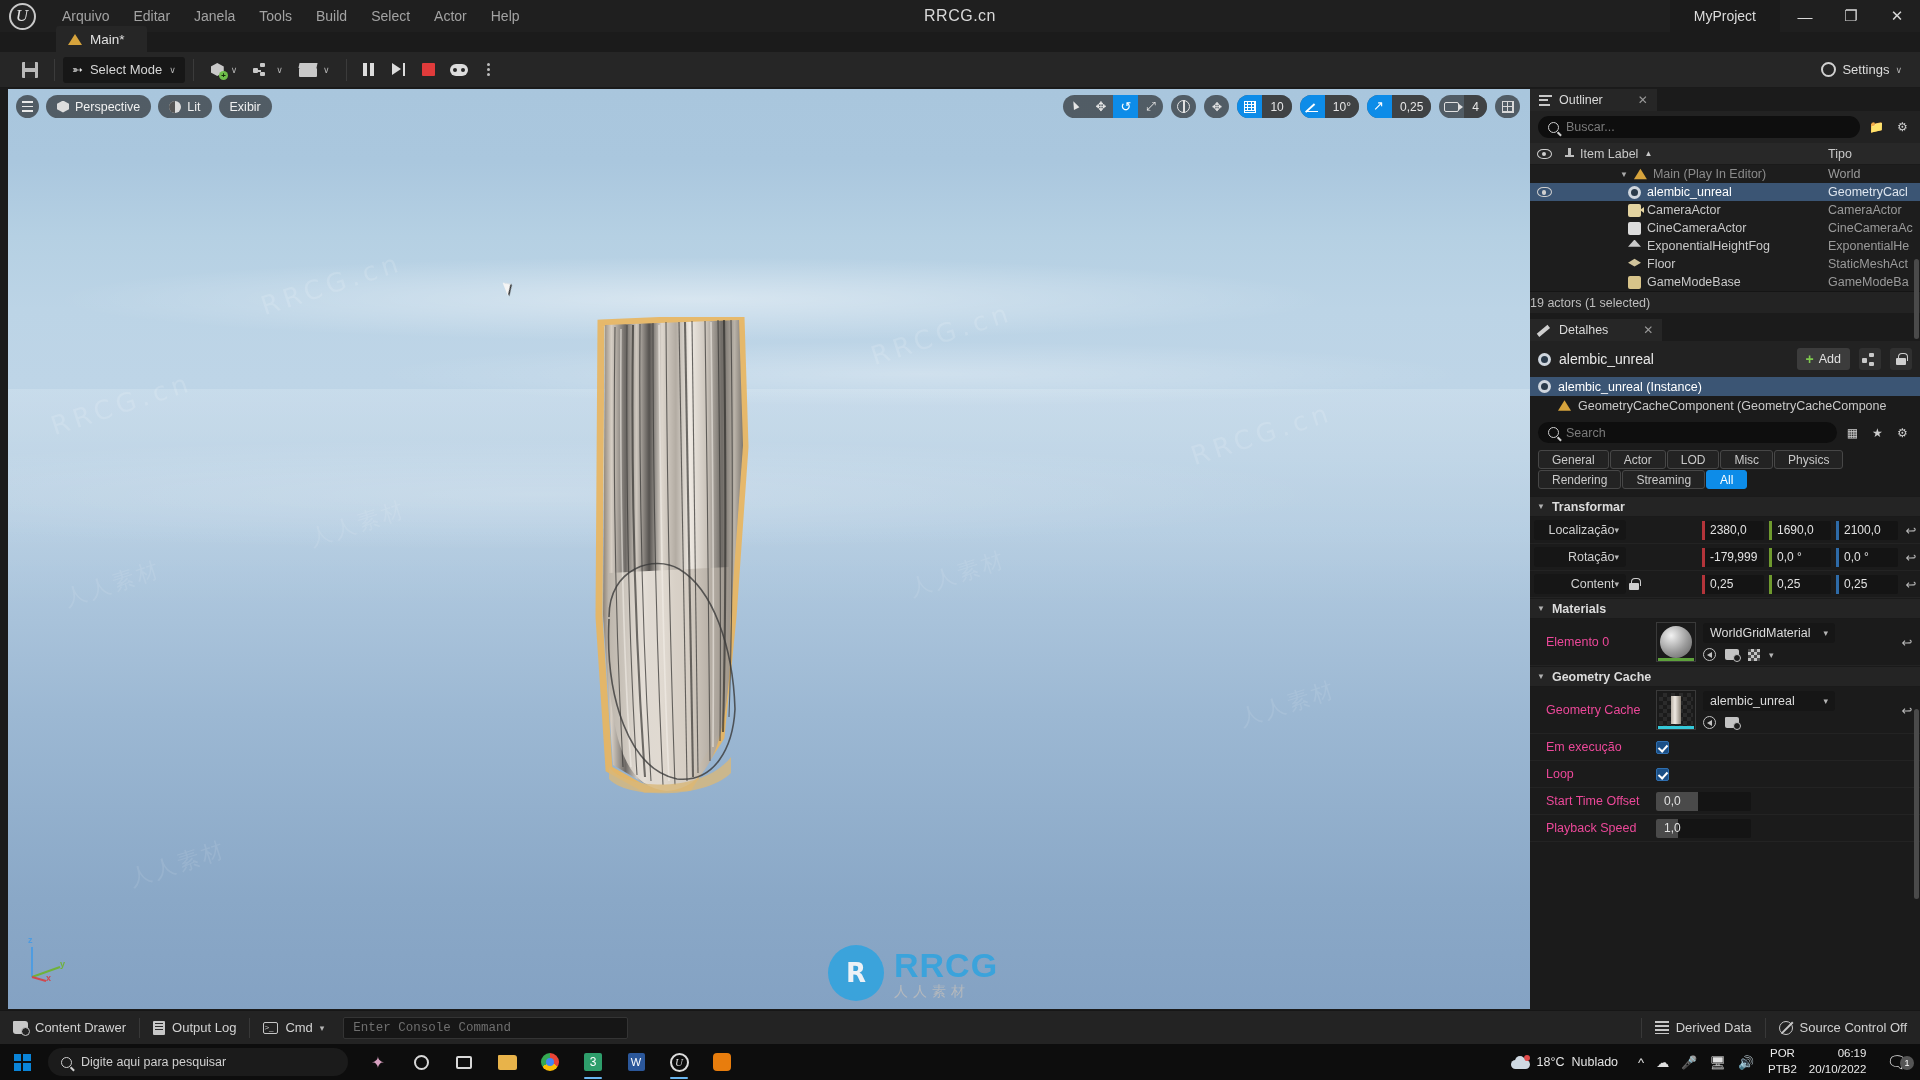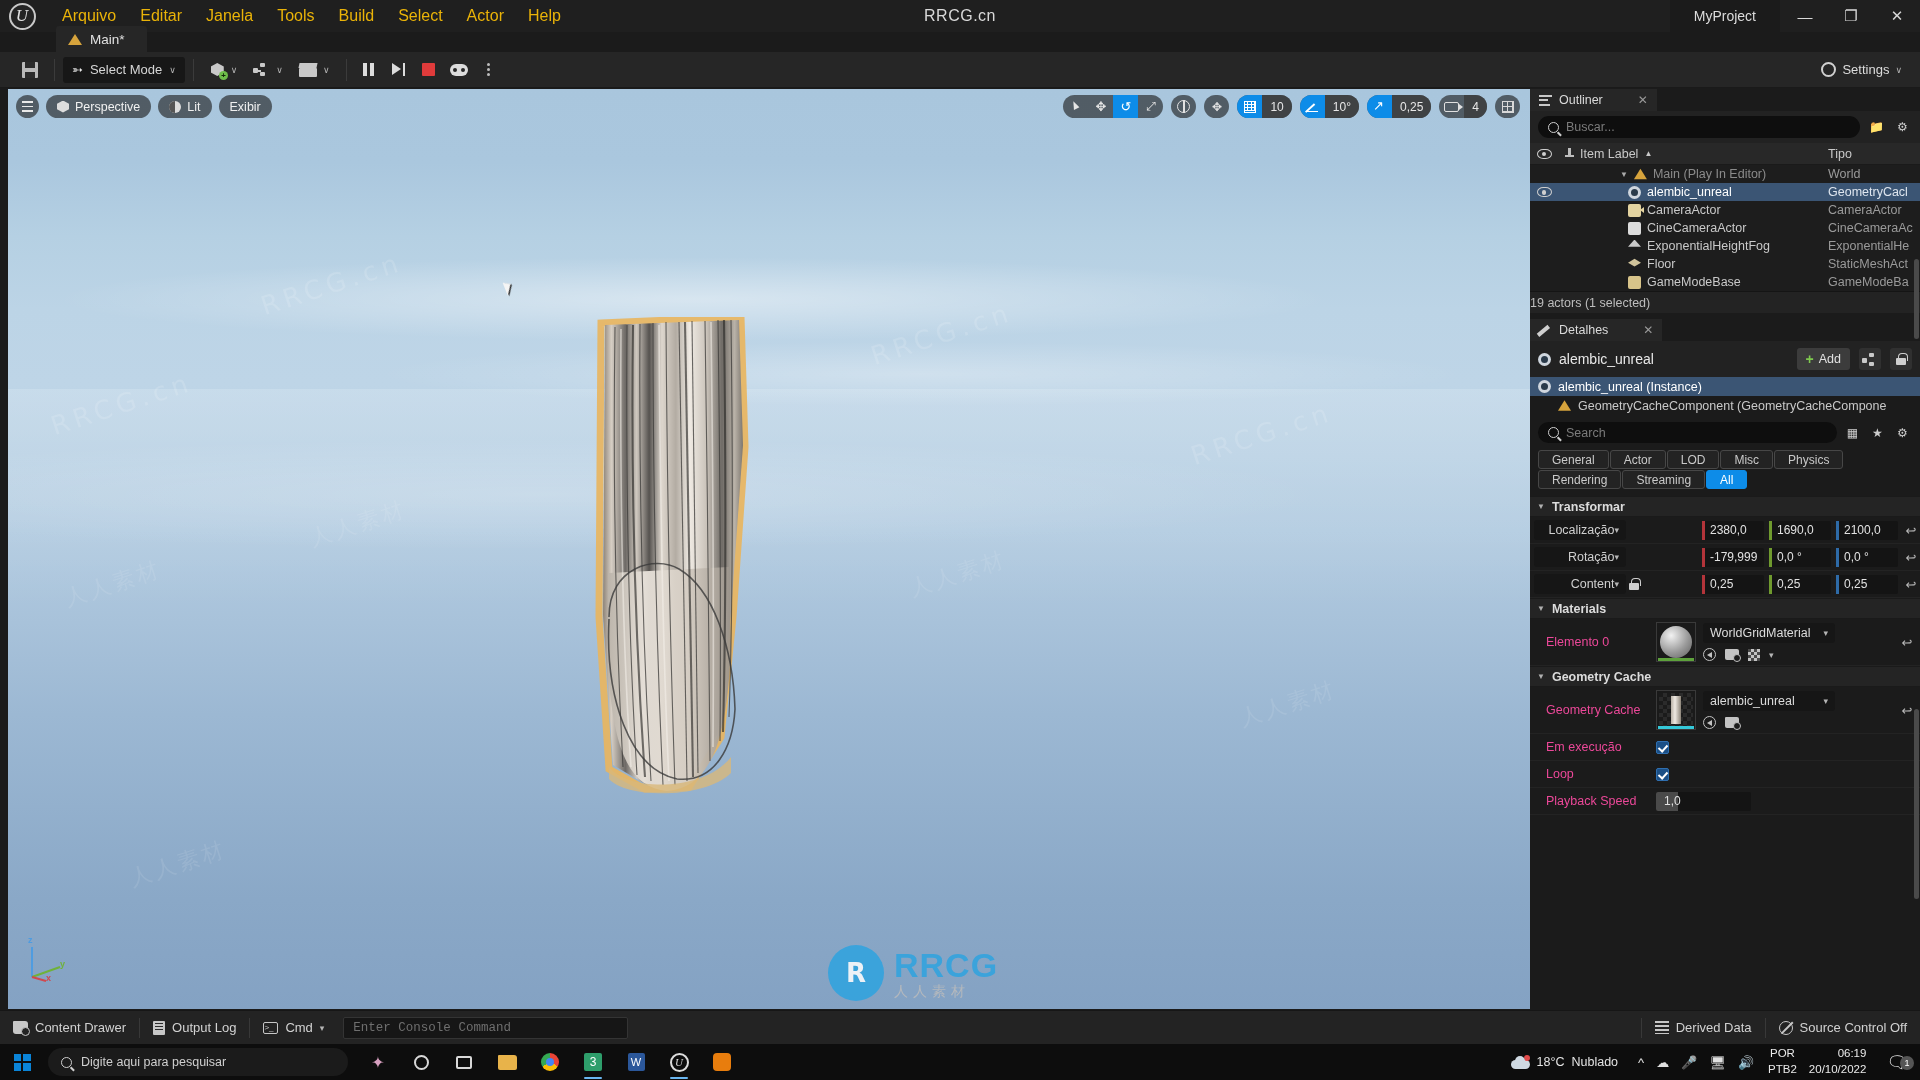--- a/index.html
+++ b/index.html
@@ -22,21 +22,21 @@
     width: 44px; height: 32px; display: flex; align-items: center; justify-content: center;
   }
   .ue-logo .circ {
     width: 27px; height: 27px; border-radius: 50%;
     border: 2px solid #c9c9c9; display:flex; align-items:center; justify-content:center;
     font-family: "Liberation Serif", serif; font-size: 17px; color: #e2e2e2; font-style: italic;
     background:#242424;
   }
   .menubar { display: flex; align-items: center; height: 32px; gap: 0px; margin-left: 6px; }
   .menubar .mi {
-    padding: 5px 12px; font-size: 16px; color: #eab308; cursor: default; border-radius: 2px;
+    padding: 5px 12px; font-size: 14px; color: #a3a3a3; cursor: default; border-radius: 2px;
   }
   .title-center {
     position: absolute; left: 0; right: 0; text-align: center; font-size: 16px;
     color: #d9d9d9; letter-spacing: .5px; pointer-events: none;
   }
   .proj-name {
     position: absolute; right: 140px; top: 0; height: 32px; line-height: 32px;
     font-size: 14px; color: #dcdcdc; background:#1b1b1b; padding: 0 24px;
   }
   .wincontrols { position: absolute; right: 0; top: 0; height: 32px; display: flex; }
@@ -1015,20 +1015,27 @@
 
     <div class="prow">
       <div class="plabel">Em execução</div>
       <div class="cb"></div>
     </div>
     <div class="prow">
       <div class="plabel">Loop</div>
       <div class="cb"></div>
     </div>
     <div class="prow">
+      <div class="plabel">Start Time Offset</div>
+      <div class="num-field">
+        <span class="fill"></span>
+        <span>0,0</span>
+      </div>
+    </div>
+    <div class="prow">
       <div class="plabel">Playback Speed</div>
       <div class="num-field">
         <span class="fill" style="width:22px"></span>
         <span>1,0</span>
       </div>
     </div>
     <div class="right-scroll" style="top:620px;height:190px;"></div>
   </div>
 
   <div class="statusbar">

